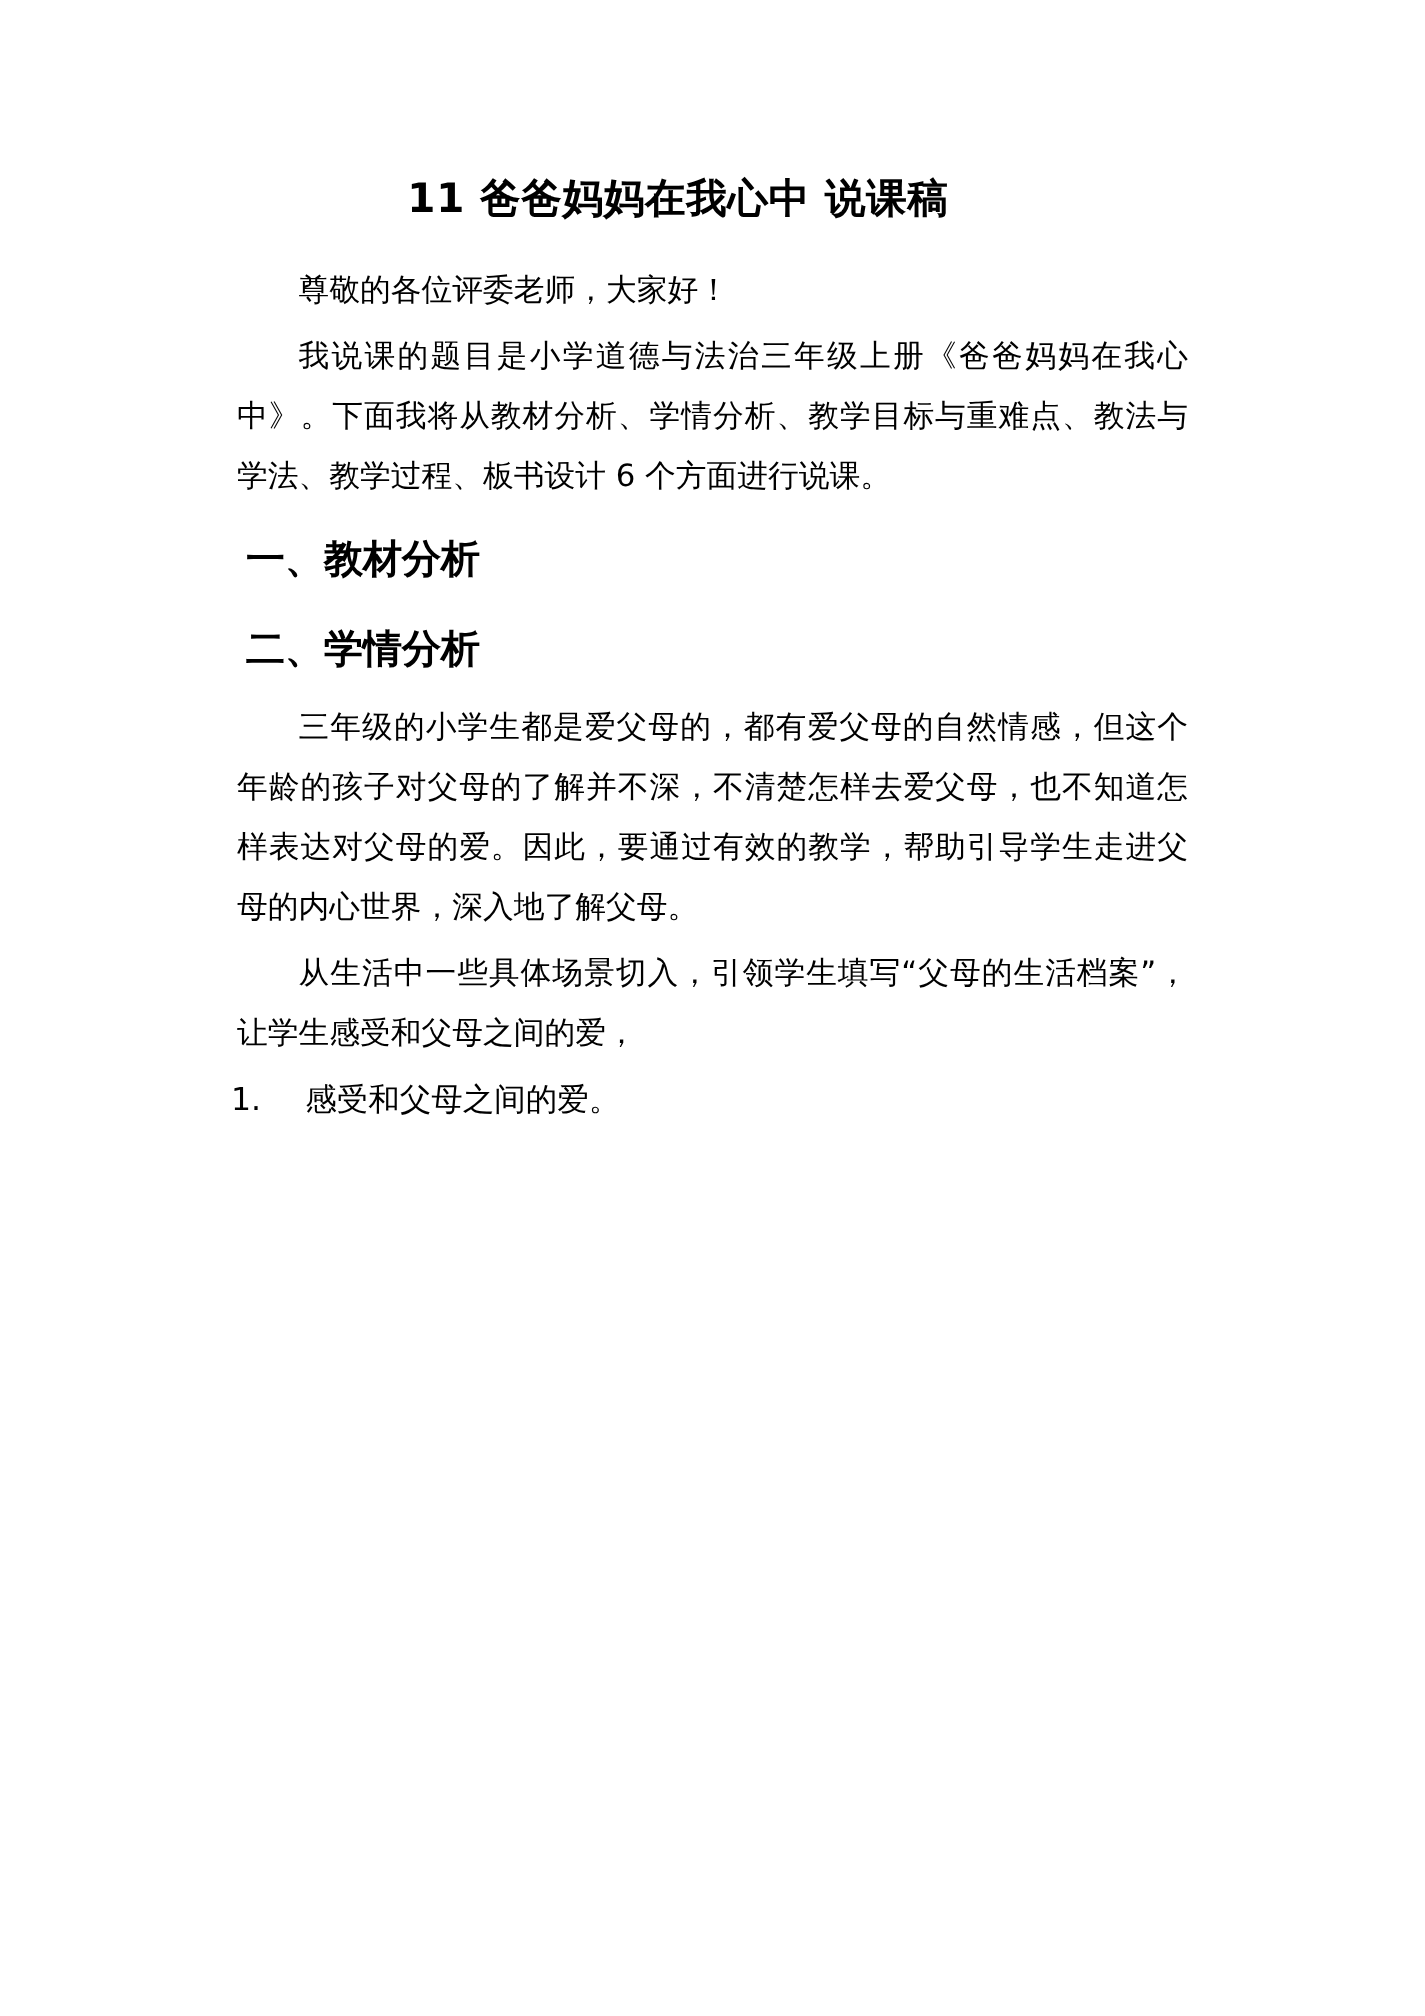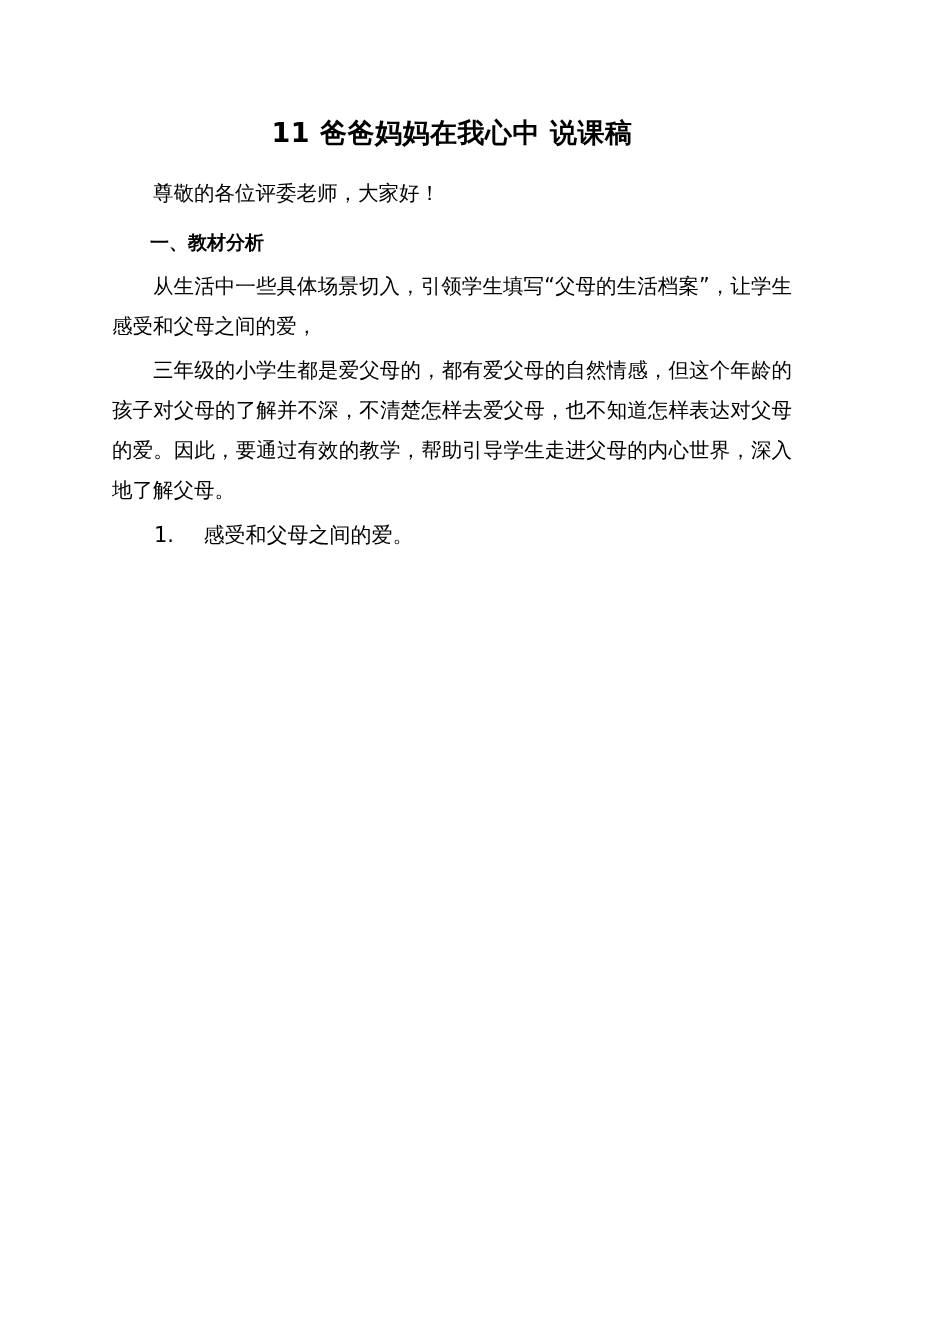--- a/index.html
+++ b/index.html
@@ -35,53 +35,56 @@
     line-height: 1.95;
     text-align: justify;
     text-justify: inter-ideograph;
   }
   .indent {
     text-indent: 2em;
   }
   .section-head {
     font-weight: bold;
     text-indent: 2em;
-    font-size: 19px;
+    font-size: 26px;
     line-height: 1.95;
     margin: 10px 0 6px 0;
   }
   .para {
     margin-bottom: 4px;
+    margin-left: 46px;
   }
   .list-item {
     text-indent: 2em;
     font-size: 21px;
     line-height: 1.95;
   }
   .list-item .num {
     margin-right: 1.4em;
   }
 </style>
 </head>
 <body>
 
 <div class="page">
 
   <h1 class="doc-title">11 爸爸妈妈在我心中 说课稿</h1>
 
   <p class="indent para">尊敬的各位评委老师，大家好！</p>
 
+  <p class="indent para">我说课的题目是小学道德与法治三年级上册《爸爸妈妈在我心中》。下面我将从教材分析、学情分析、教学目标与重难点、教法与学法、教学过程、板书设计 6 个方面进行说课。</p>
 
   <div>
     <p class="section-head">一、教材分析</p>
   </div>
 
   <div>
+    <p class="section-head">二、学情分析</p>
+    <p class="indent para">三年级的小学生都是爱父母的，都有爱父母的自然情感，但这个年龄的孩子对父母的了解并不深，不清楚怎样去爱父母，也不知道怎样表达对父母的爱。因此，要通过有效的教学，帮助引导学生走进父母的内心世界，深入地了解父母。</p>
     <p class="indent para">从生活中一些具体场景切入，引领学生填写“父母的生活档案”，让学生感受和父母之间的爱，</p>
-    <p class="indent para">三年级的小学生都是爱父母的，都有爱父母的自然情感，但这个年龄的孩子对父母的了解并不深，不清楚怎样去爱父母，也不知道怎样表达对父母的爱。因此，要通过有效的教学，帮助引导学生走进父母的内心世界，深入地了解父母。</p>
   </div>
 
   <div>
     <p class="list-item">
       <span class="num">1.</span><span>感受和父母之间的爱。</span>
     </p>
   </div>
 
 </div>
 

